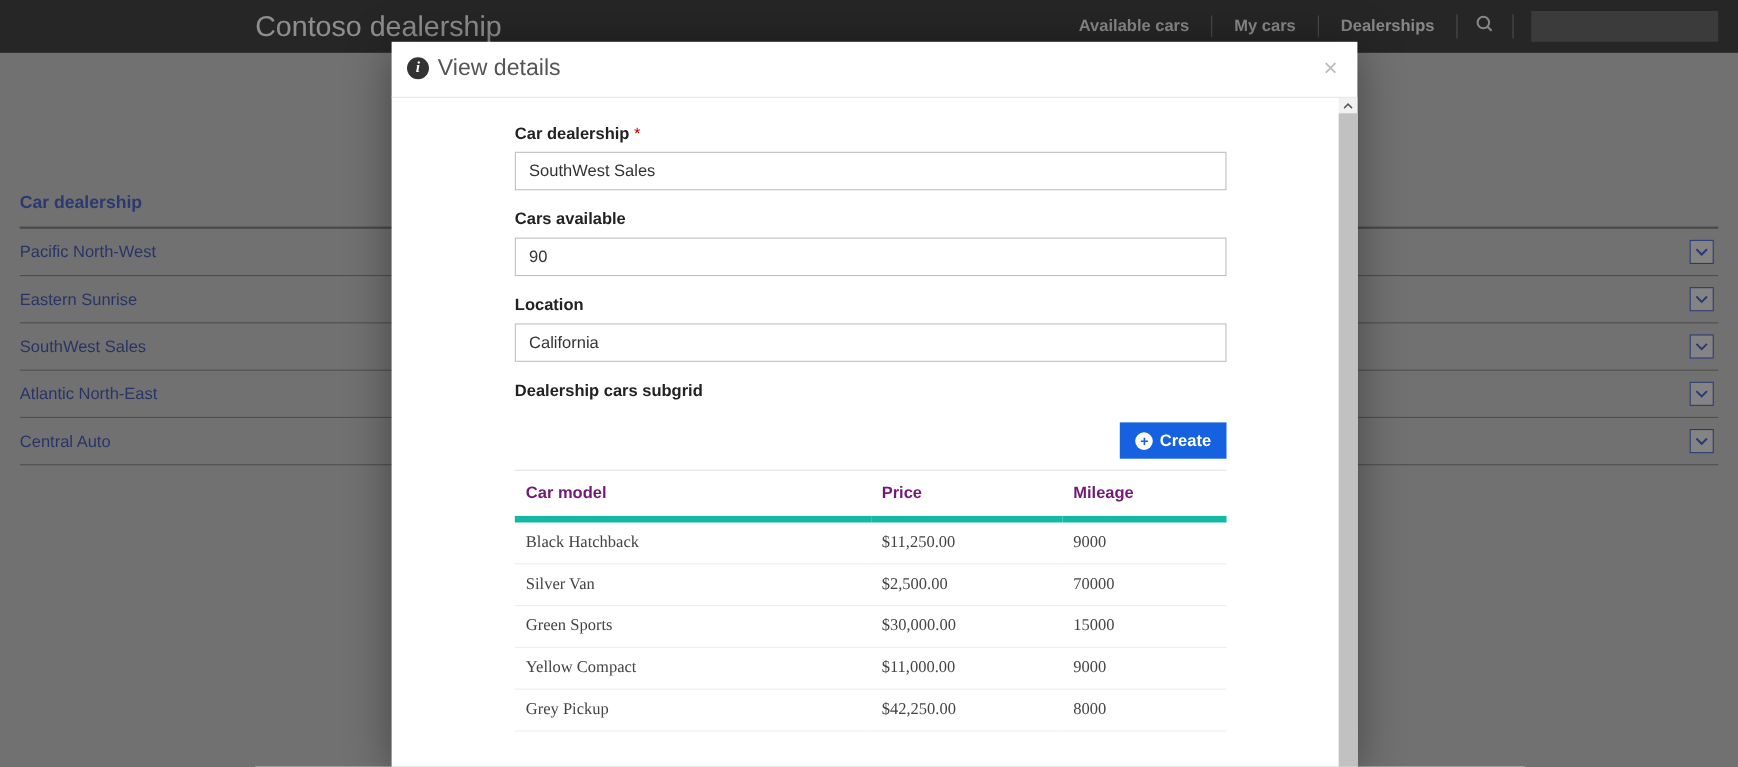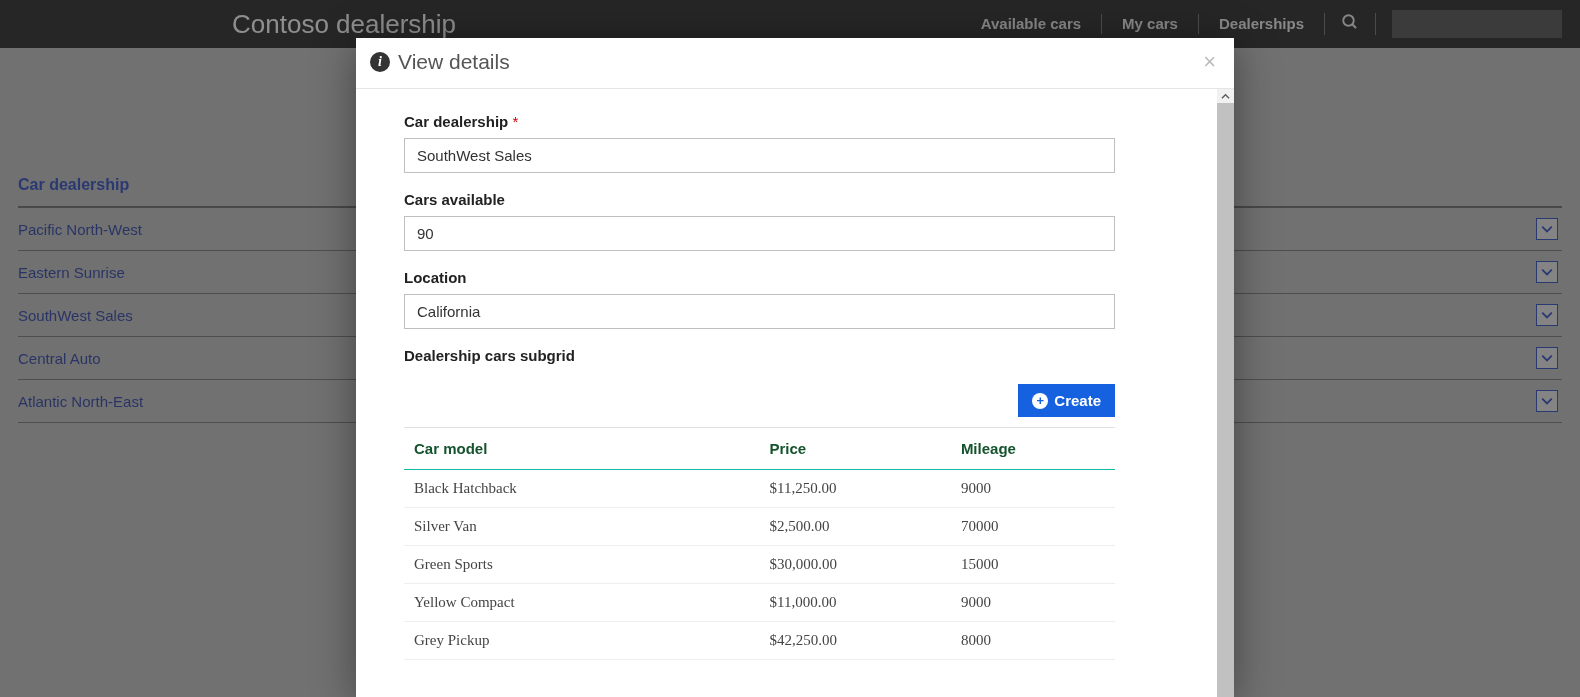--- a/index.html
+++ b/index.html
@@ -148,21 +148,21 @@
     }
 
     .modal-body-wrap {
       display: flex;
       flex: 1;
       min-height: 0;
     }
     .modal-body {
       flex: 1;
       overflow-y: auto;
-      padding: 24px 102px 24px 48px;
+      padding: 24px 102px 24px 112px;
     }
     .modal-scrollbar {
       width: 17px;
       background: #f1f1f1;
       position: relative;
     }
     .modal-scroll-thumb {
       position: absolute;
       top: 14px; bottom: 0; left: 0; right: 0;
       background: #c1c1c1;
@@ -229,26 +229,26 @@
       line-height:1;
     }
 
     table.subgrid {
       width: 100%;
       border-collapse: collapse;
       margin-top: 4px;
     }
     table.subgrid th {
       text-align: left;
-      color: #14532d;
+      color: #701a75;
       font-weight: 700;
       font-size: 15px;
       padding: 12px 10px;
       border-top: 1px solid #e1e1e1;
-      border-bottom: 1px solid #14b8a6;
+      border-bottom: 6px solid #14b8a6;
     }
     table.subgrid td {
       padding: 10px 10px;
       border-bottom: 1px solid #eee;
       color: #444;
       font-size: 15px;
       font-family: Liberation Serif, serif;
     }
     table.subgrid th:first-child,
     table.subgrid td:first-child { padding-left: 10px; width: 50%; }
@@ -292,29 +292,29 @@
   </div>
   <div class="row">
     <a href="#">SouthWest Sales</a>
     <span class="chev">
         <svg viewBox="0 0 10 10">
           <path d="M1 3 L5 7 L9 3" fill="none" stroke="#0b2aa6" stroke-width="1.5"></path>
         </svg>
       </span>
   </div>
   <div class="row">
-    <a href="#">Central Auto</a>
+    <a href="#">Atlantic North-East</a>
     <span class="chev">
         <svg viewBox="0 0 10 10">
           <path d="M1 3 L5 7 L9 3" fill="none" stroke="#0b2aa6" stroke-width="1.5"></path>
         </svg>
       </span>
   </div>
   <div class="row">
-    <a href="#">Atlantic North-East</a>
+    <a href="#">Central Auto</a>
     <span class="chev">
         <svg viewBox="0 0 10 10">
           <path d="M1 3 L5 7 L9 3" fill="none" stroke="#0b2aa6" stroke-width="1.5"></path>
         </svg>
       </span>
   </div>
 </div>
 
 <div class="scrim"></div>
 

